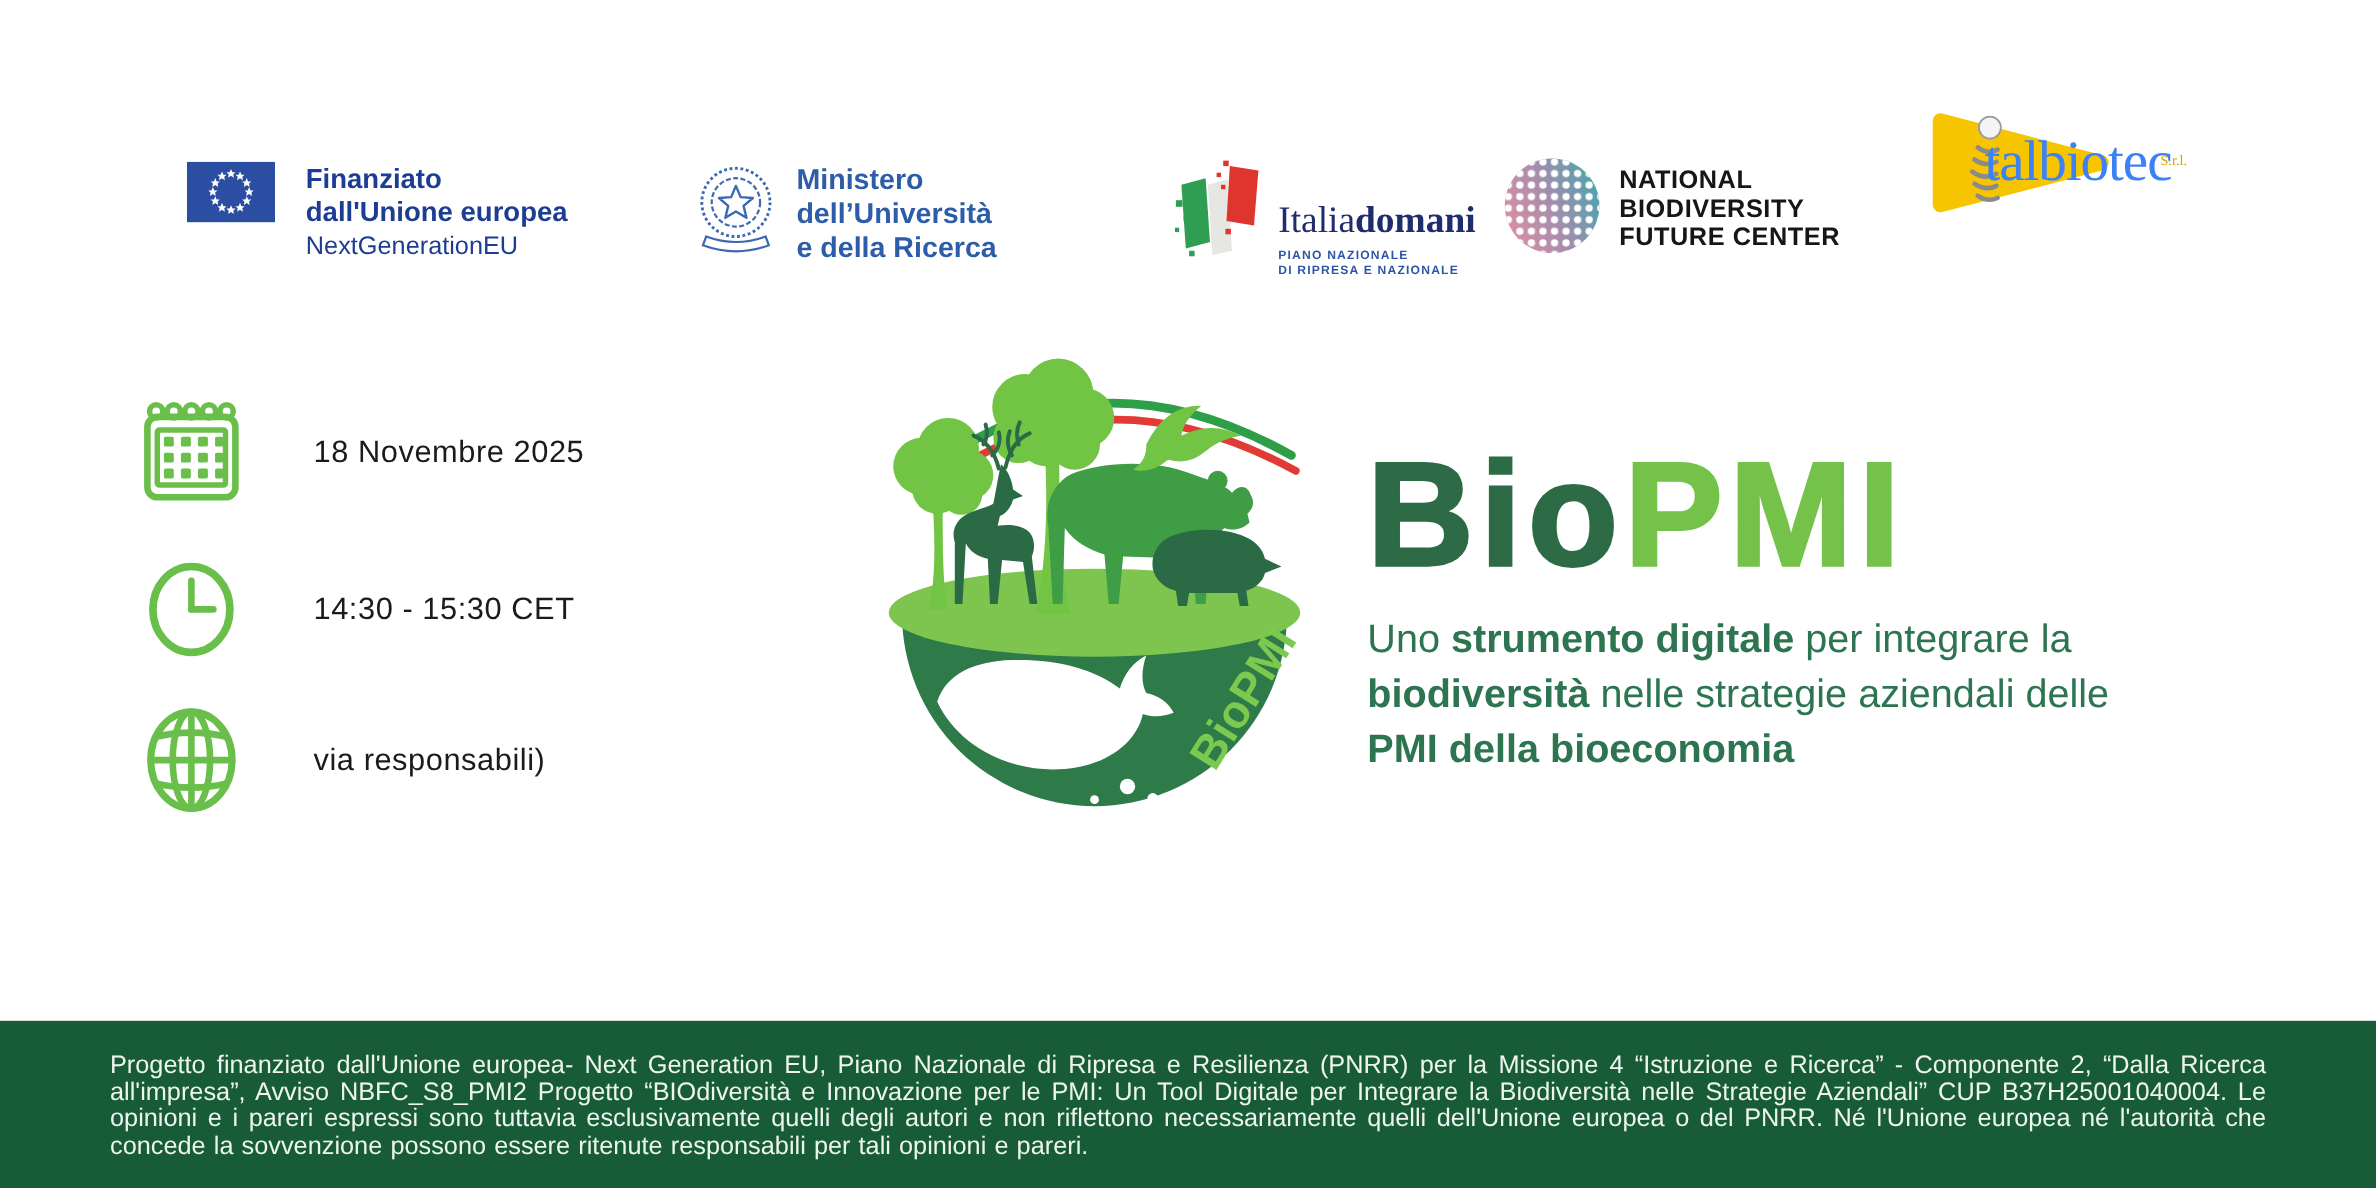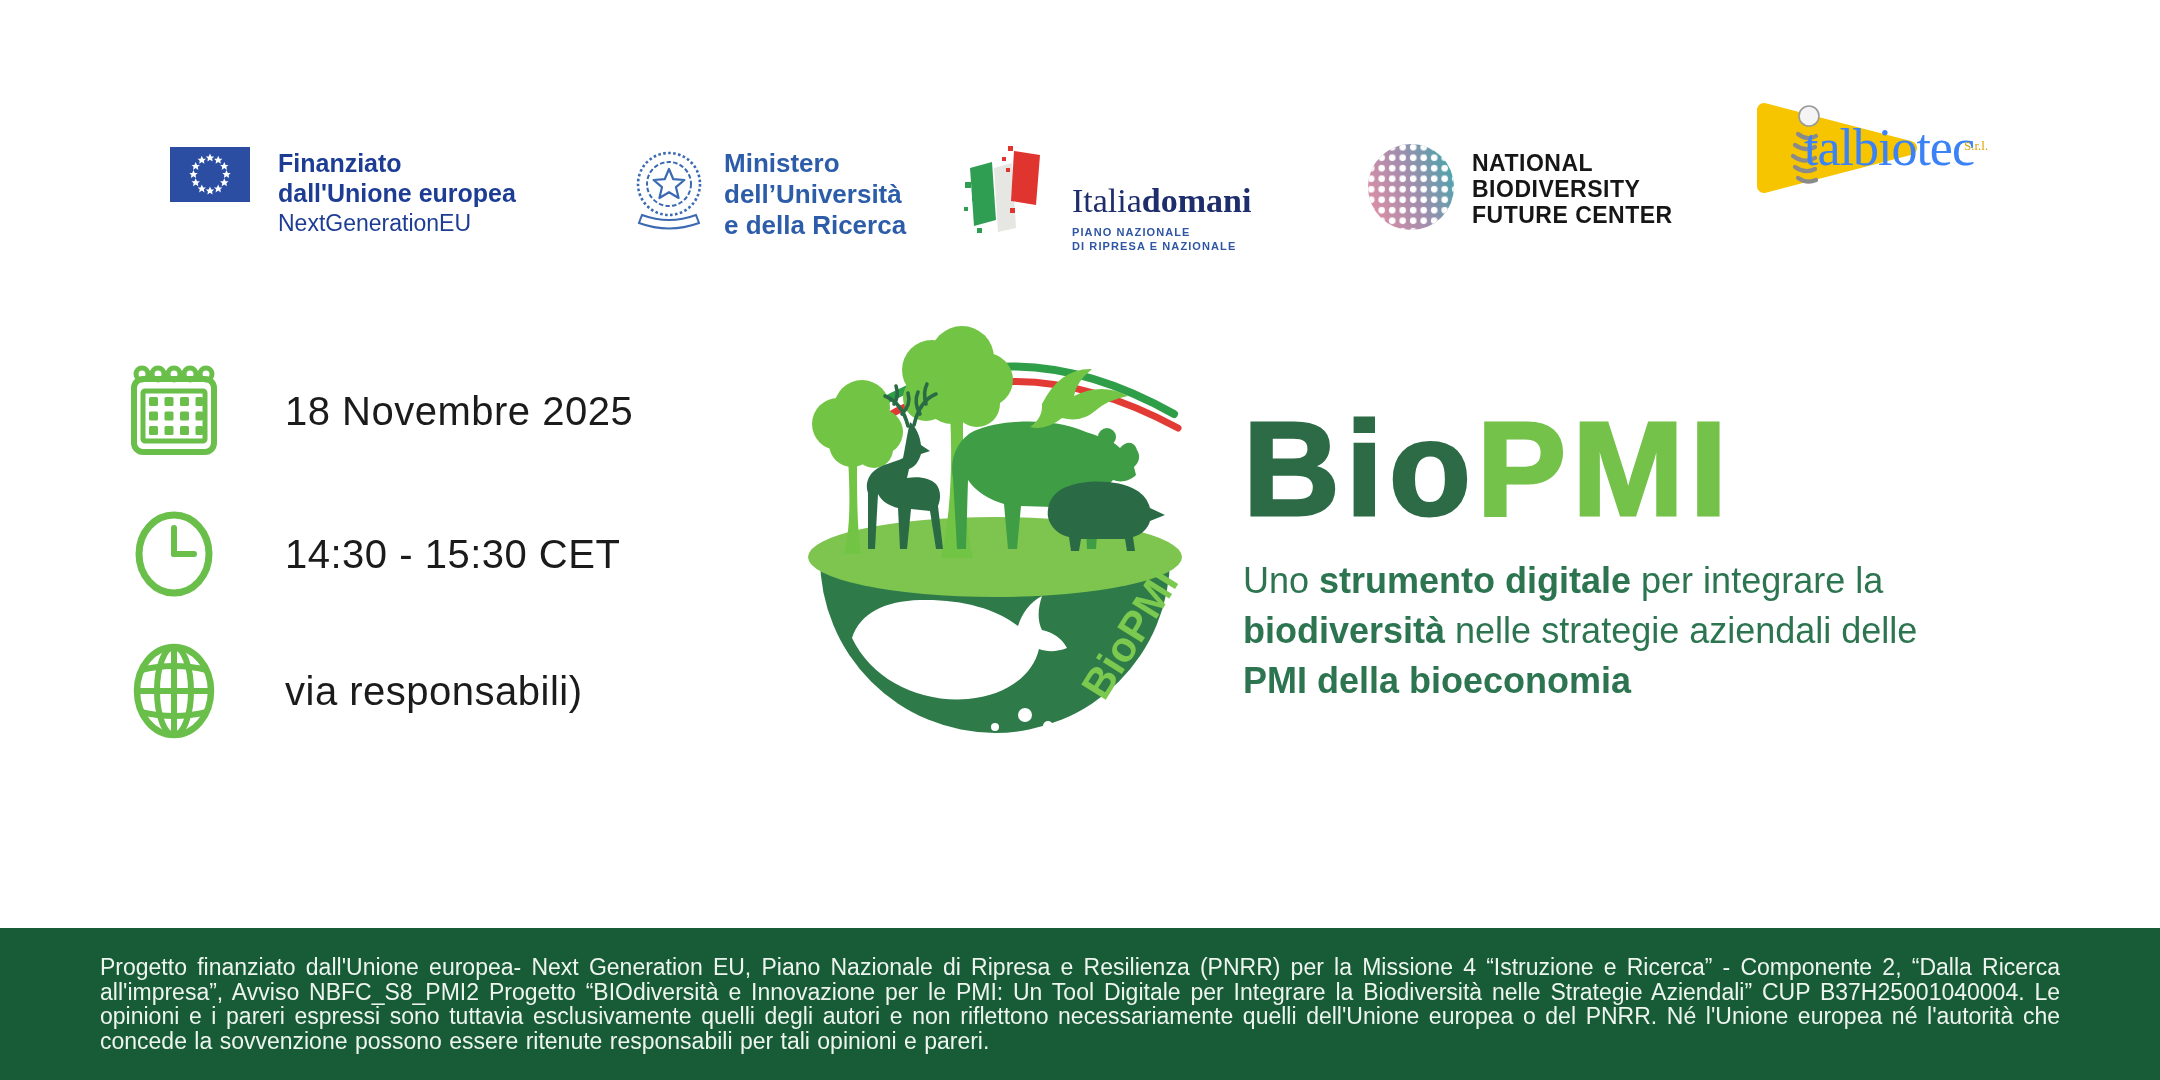--- a/index.html
+++ b/index.html
@@ -13,39 +13,39 @@
   
   .logo-block { position:absolute; display:flex; align-items:flex-start;margin-top:44px; }
   .eu-logo   { left:170px; top:103px; }
   .eu-text   { margin-left:28px; color:#1d3d94; line-height:30px; padding-top:1px; }
   .eu-text .b { font-weight:bold; font-size:25px; }
   .eu-text .r { font-size:23px; }
 
   .mur-logo  { left:630px; top:100px; }
   .mur-text  { margin-left:16px; color:#2d5da9; font-weight:bold; font-size:26px; line-height:31px; padding-top:4px;}
 
-  .itd-logo  { left:964px; top:100px;gap:14px; }
+  .itd-logo  { left:1068px; top:100px; }
   .itd-text  { margin-left:14px; padding-top:38px; }
   .itd-name  { font-family:"Liberation Serif", serif; font-size:34px; color:#1e2d6b; }
   .itd-name .bold { font-weight:bold; }
   .itd-sub   { margin-top:5px; color:#2f55a4; font-size:11px; font-weight:bold; letter-spacing:1.1px; line-height:14px; }
 
   .nbfc-logo { left:1366px; top:98px; }
   .nbfc-text { margin-left:16px; padding-top:8px; color:#161616; font-weight:bold; font-size:23px; line-height:26px; letter-spacing:0.5px; }
 
   .itb-logo  { left:1752px; top:96px; width:235px; height:105px; position:absolute; }
   .itb-name  { position:absolute; left:52px; top:22px; font-family:"Liberation Serif", serif; font-size:52px; color:#3b82f6; letter-spacing:-1px; white-space:nowrap; }
   .itb-suffix{ position:absolute; left:212px; top:42px; font-family:"Liberation Serif", serif; font-size:13px; color:#d9a400; }
 
   
   .detail-row { position:absolute; left:128px; display:flex; align-items:center; }
   .row-date { top:364px; height:94px; }
   .row-time { top:509px; height:90px; }
   .row-loc  { top:640px; height:102px; }
-  .detail-text { margin-left:65px; font-size:40px; color:#1b1b1b; line-height:54px; letter-spacing:0.5px; }
+  .detail-text { margin-left:65px; font-size:28px; color:#1b1b1b; line-height:54px; letter-spacing:0.5px; }
   .row-date .detail-text, .row-time .detail-text { margin-left:65px; }
   .icon-wrap { width:92px; display:flex; justify-content:center; }
 
   
   .biopmi-logo { position:absolute; left:790px; top:308px; }
 
   
   .hero { position:absolute; left:1243px; top:402px; width:830px; }
   .hero h1 {
     font-size:134px; line-height:1; font-weight:bold; letter-spacing:6px;

